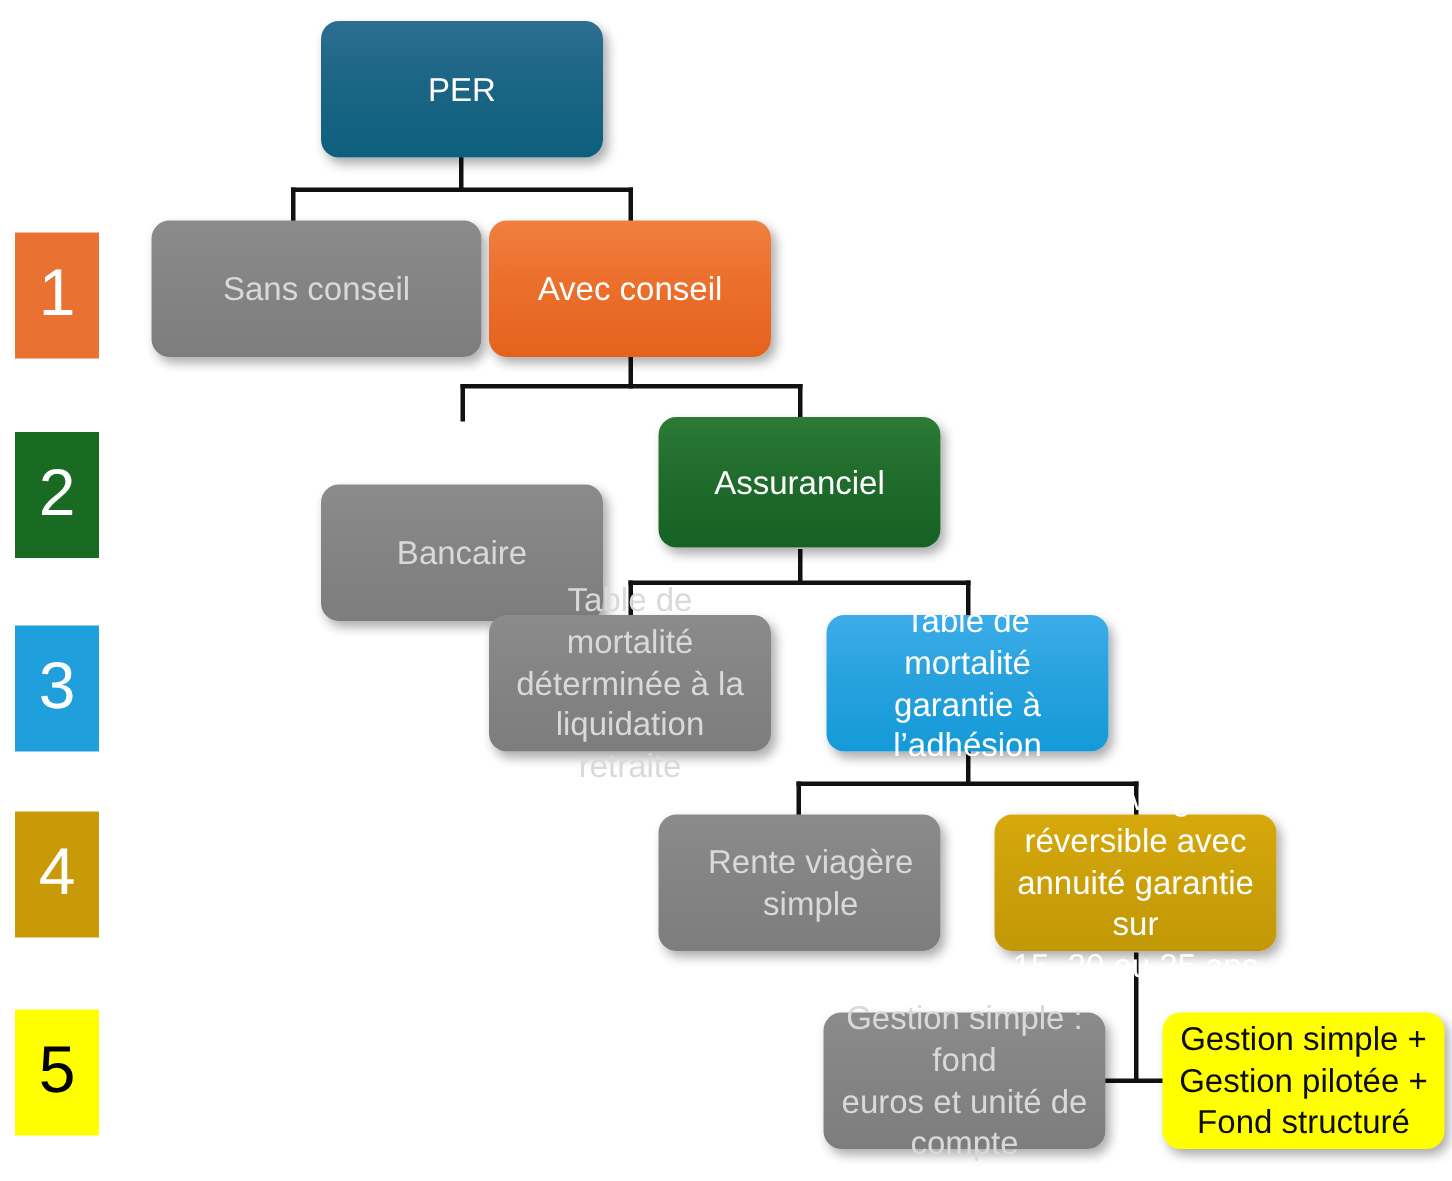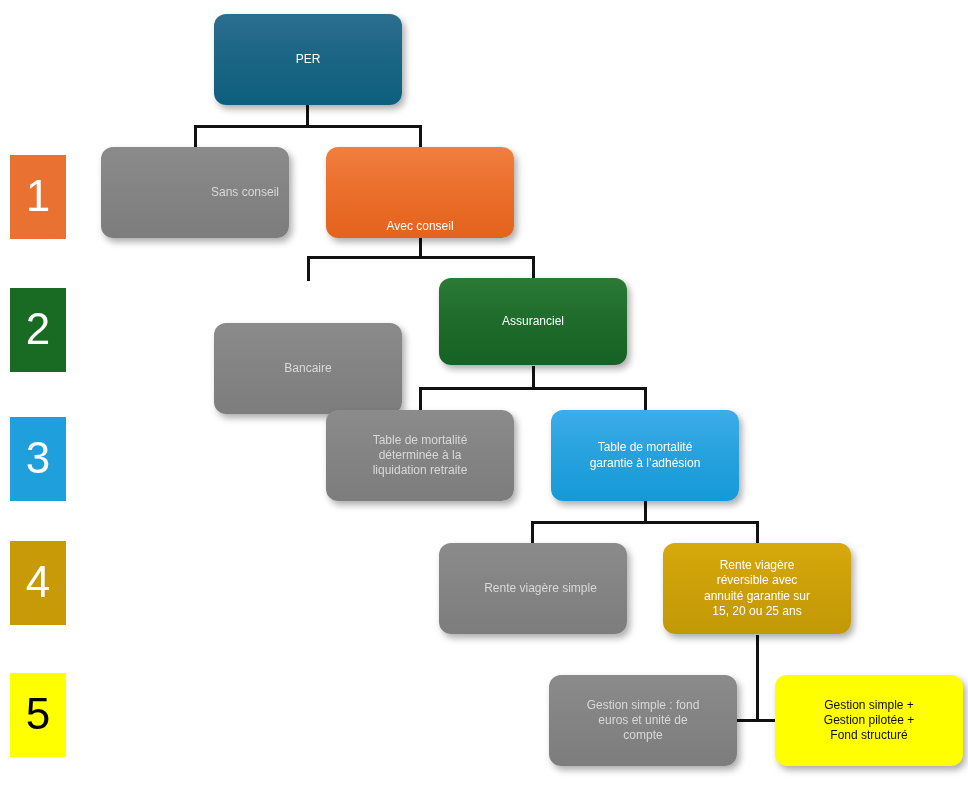--- a/index.html
+++ b/index.html
@@ -50,21 +50,21 @@
 
   
   .node {
     position: absolute;
     box-sizing: border-box;
     border-radius: 12px;
     display: flex;
     align-items: center;
     justify-content: center;
     text-align: center;
-    font-size: 12px;
+    font-size: 22px;
     line-height: 1.26;
     padding: 4px 10px;
     box-shadow: 3px 4px 7px rgba(0,0,0,0.33);
   }
   .node .node-label {
     display: block;
     width: 100%;
     white-space: pre-line;
   }
 
@@ -75,21 +75,20 @@
   }
   
   .node.blue-dark {
     background: linear-gradient(180deg, #2d6e91 0%, #1d6685 40%, #0d5f7e 100%);
     color: #ffffff;
   }
   
   .node.orange {
     background: linear-gradient(180deg, #f07f3f 0%, #ec6f2c 45%, #e4621c 100%);
     color: #ffffff;
-    align-items: flex-end;
   }
   
   .node.green {
     background: linear-gradient(180deg, #2c7a36 0%, #1f6c2c 45%, #156224 100%);
     color: #ffffff;
   }
   
   .node.blue-light {
     background: linear-gradient(180deg, #3cadea 0%, #28a2de 45%, #149ad8 100%);
     color: #ffffff;
@@ -153,21 +152,21 @@
   <div class="conn conn-v" style="left:531px; top:521px; height:25px;"></div>
   <div class="conn conn-v" style="left:756px; top:521px; height:25px;"></div>
 
   <div class="conn conn-v" style="left:756px; top:635px; height:86px;"></div>
   <div class="conn conn-h" style="left:733px; top:719px; width:46px;"></div>
 
   <div class="node blue-dark" style="left:214px; top:14px; width:188px; height:91px;">
     <span class="node-label">PER</span>
   </div>
 
-  <div class="node grey" style="left:101px; top:147px; width:188px; height:91px;text-align:right;">
+  <div class="node grey" style="left:101px; top:147px; width:220px; height:91px;">
     <span class="node-label">Sans conseil</span>
   </div>
 
   <div class="node orange" style="left:326px; top:147px; width:188px; height:91px;">
     <span class="node-label">Avec conseil</span>
   </div>
 
   <div class="node grey" style="left:214px; top:278px; width:188px; height:91px;margin-top:45px;">
     <span class="node-label">Bancaire</span>
   </div>

